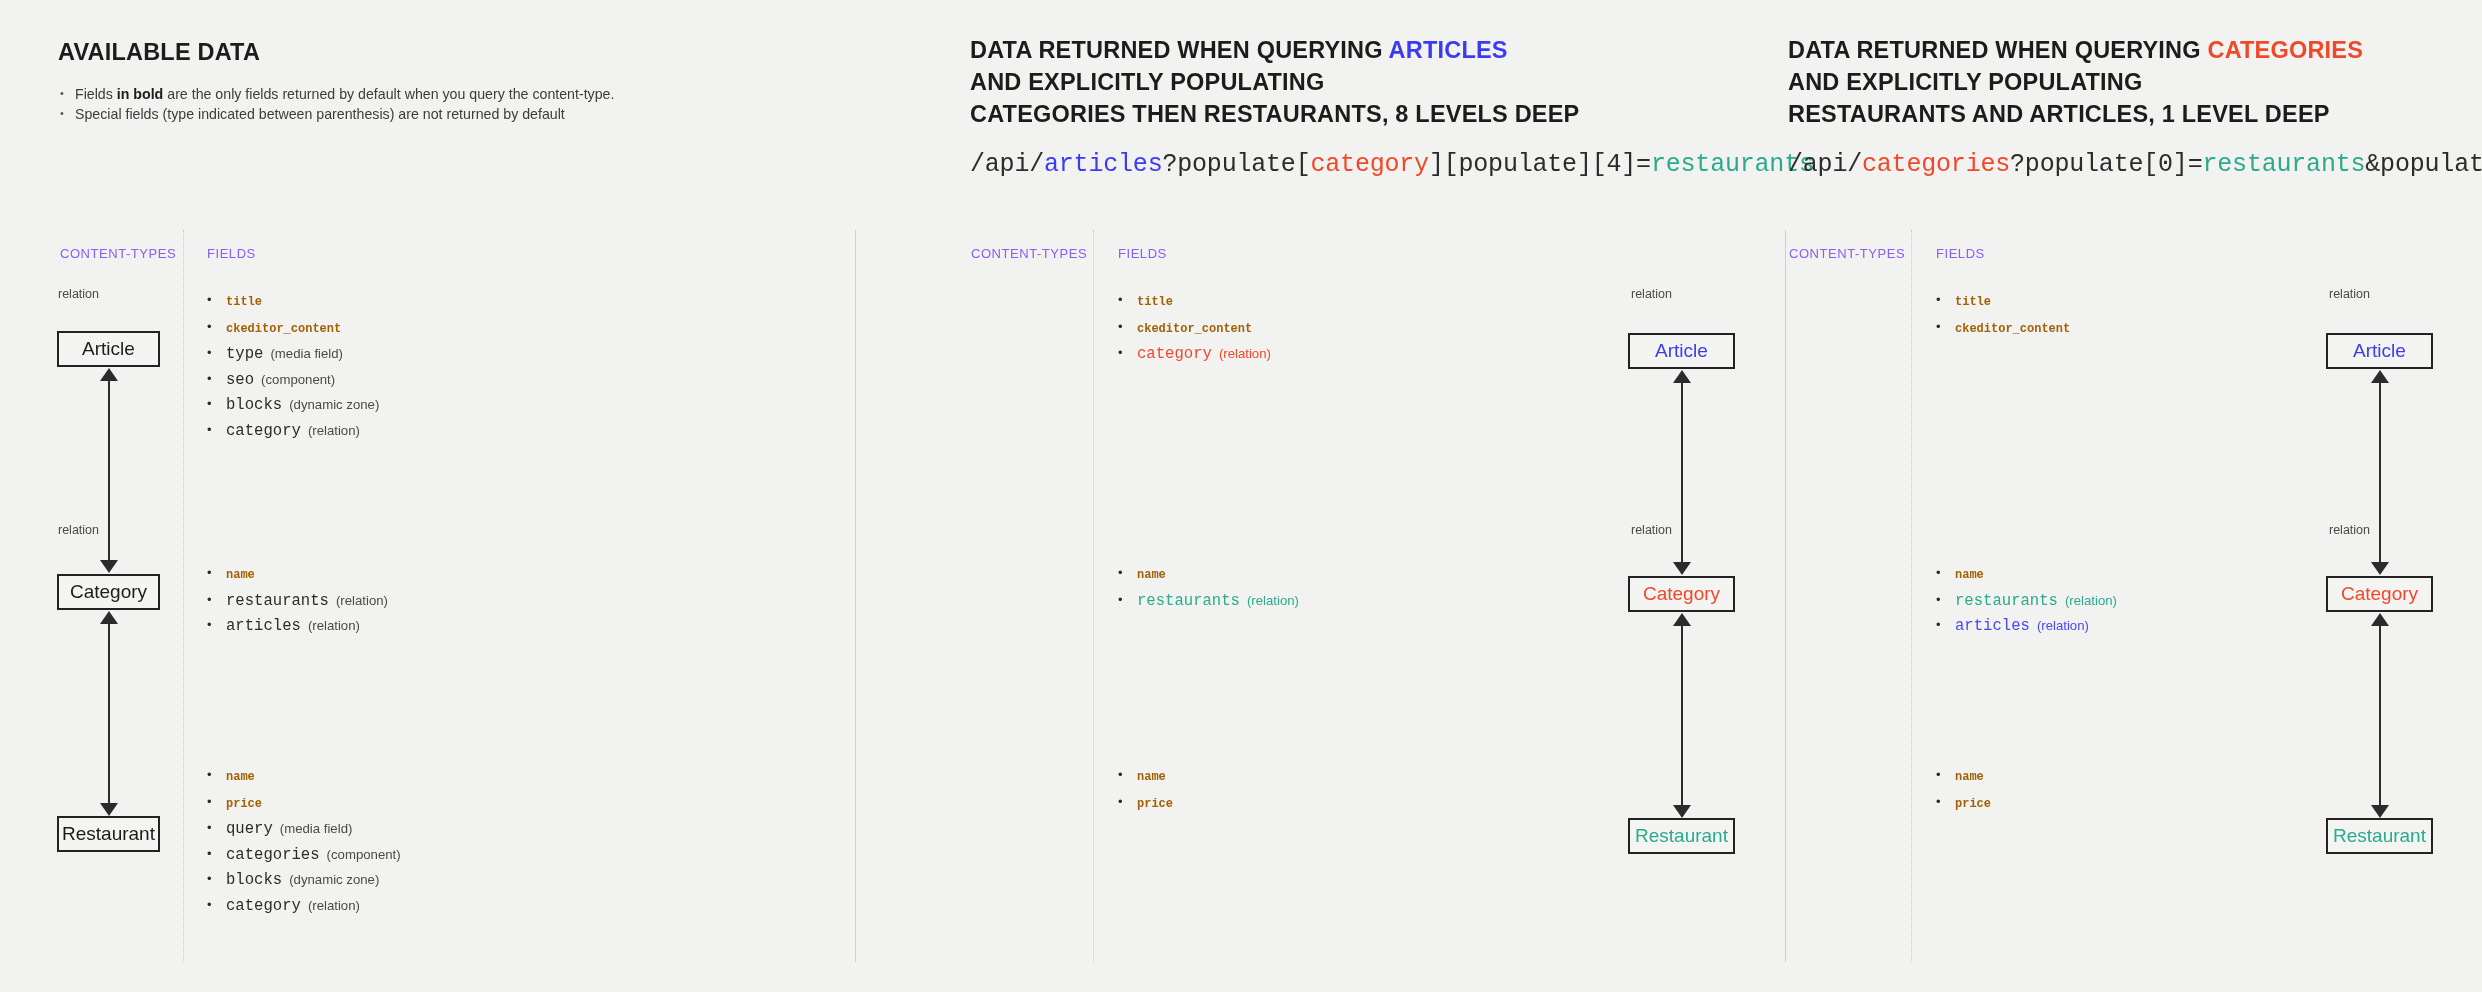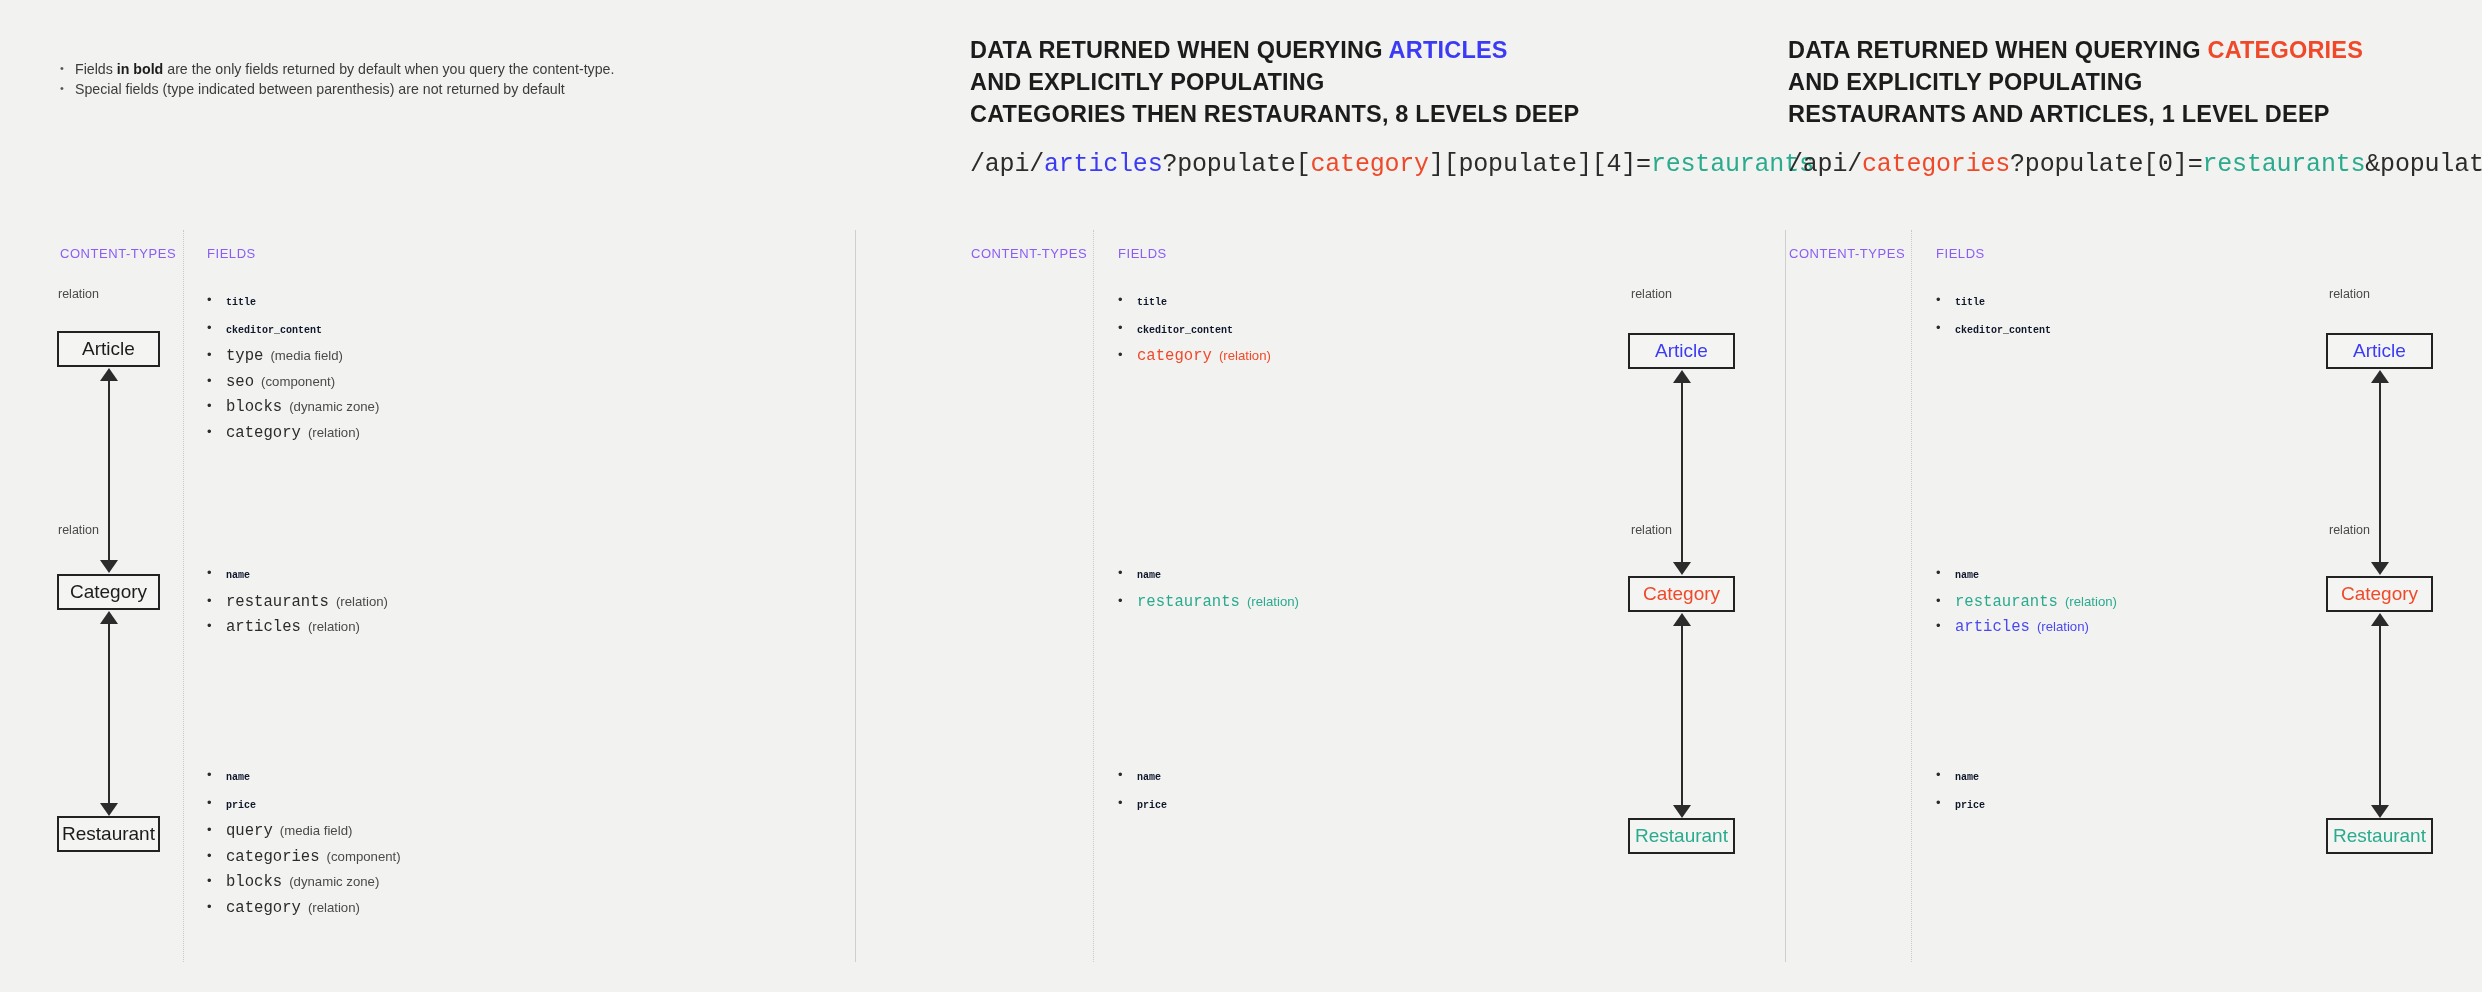--- a/index.html
+++ b/index.html
@@ -89,41 +89,44 @@
     position:relative;padding-left:21px;
     line-height:24.6px;white-space:nowrap;
   }
   .fields .f:before{
     content:"\2022";position:absolute;left:2px;top:0;font-size:13px;line-height:24.6px;
   }
   .fname{
     font-family:"Liberation Mono","DejaVu Sans Mono",monospace;
     font-size:15.6px;
   }
-  .fname.bold{font-weight:bold;font-size:10px;color:#0f172a;}
+  .fname.bold{font-weight:bold;font-size:12px;color:#a16207;}
   .ftype{
     font-family:"Liberation Sans",sans-serif;font-size:13.2px;color:#4a4a4a;
     margin-left:7px;
   }
   .c-black{color:#2b2b2b;}
   .c-black:before{color:#2b2b2b;}
   .c-red,.c-red .fname,.c-red .ftype{color:#f0492a;}
   .c-red:before{color:#f0492a;}
   .c-green,.c-green .fname,.c-green .ftype{color:#2aab8e;}
   .c-green:before{color:#2aab8e;}
   .c-blue,.c-blue .fname,.c-blue .ftype{color:#4a49f0;}
   .c-blue:before{color:#4a49f0;}
   .f:before{color:#2b2b2b;}
 </style>
 </head>
 <body>
 
 <div class="col col1">
   <div class="head" style="top:36px;">
-    <ul class="bullets" style="margin-top:23px;">
+    <div class="title">
+      <span class="title-line">AVAILABLE DATA</span>
+    </div>
+    <ul class="bullets" style="margin-top:16px;">
       <li><span>Fields </span><b>in bold</b><span> are the only fields returned by default when you query the content-type.</span></li>
       <li><span>Special fields (type indicated between parenthesis) are not returned by default</span></li>
     </ul>
   </div>
 
   <div class="collabel" style="left:60px;top:246px;">CONTENT-TYPES</div>
   <div class="collabel" style="left:207px;top:246px;">FIELDS</div>
   <div class="dotted" style="left:183px;"></div>
   <div class="col-divider" style="left:855px;"></div>
 

